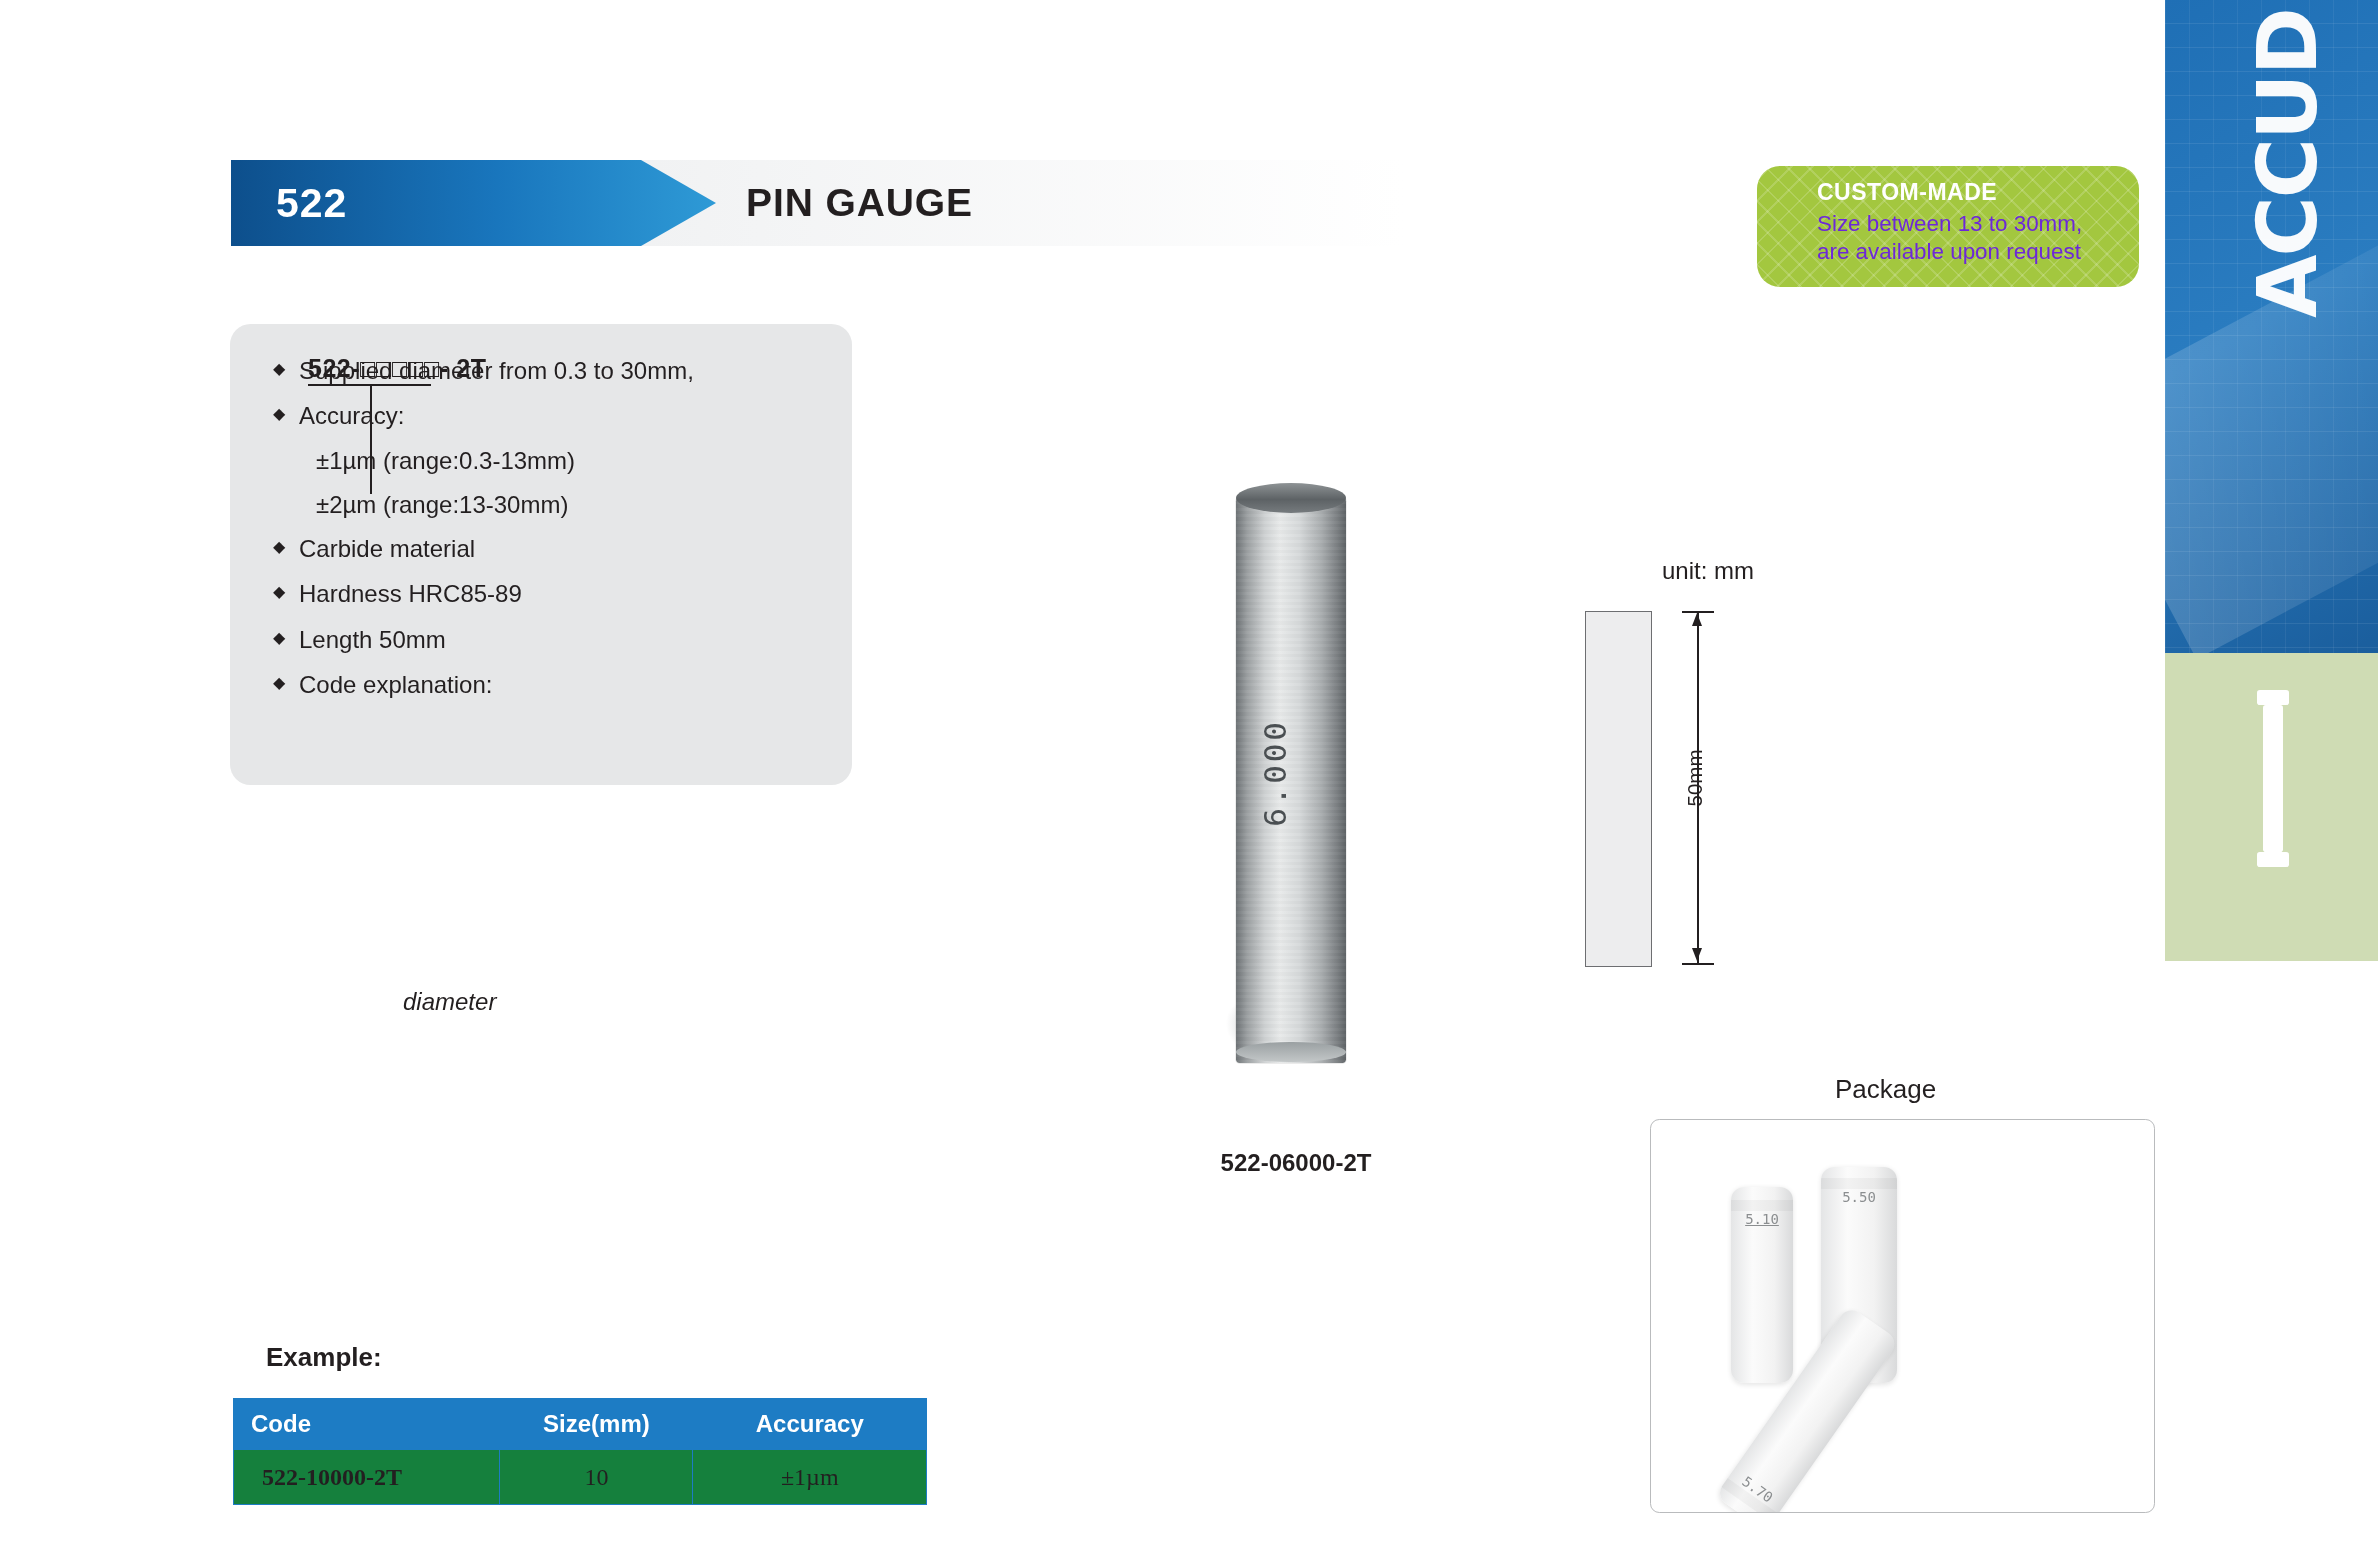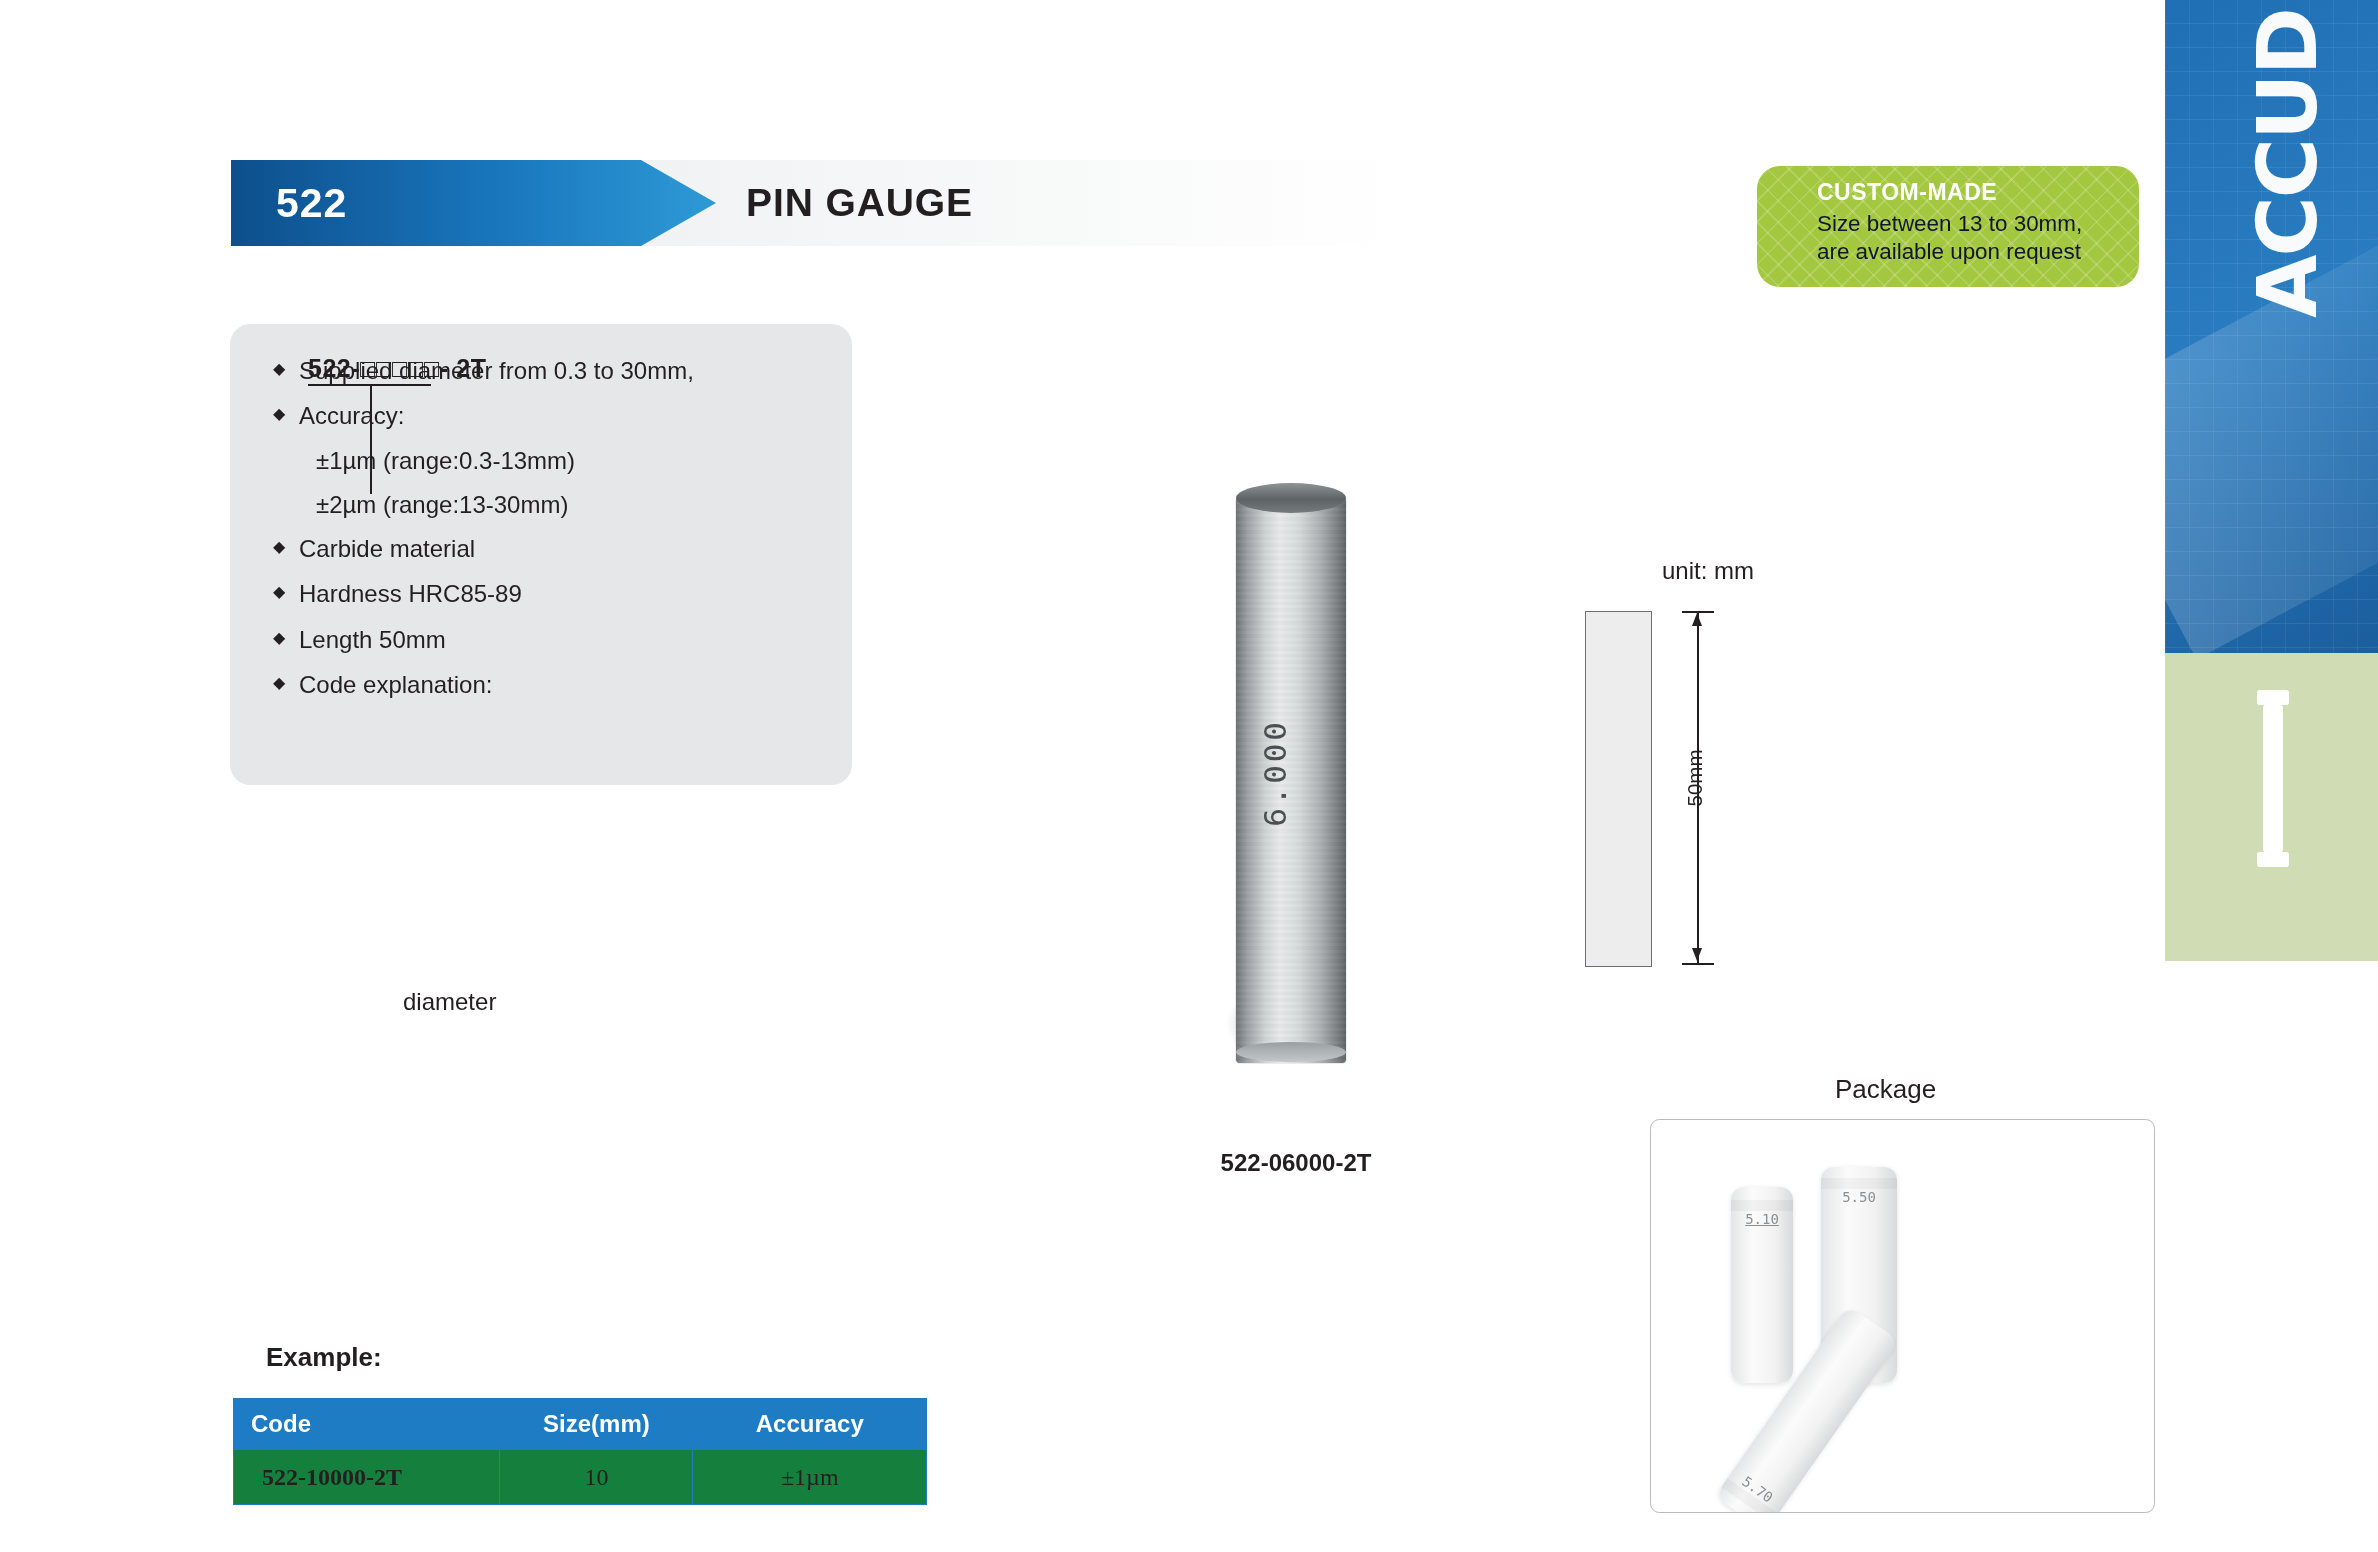--- a/index.html
+++ b/index.html
@@ -167,21 +167,21 @@
   .custom-badge .cb-title {
     position: relative;
     color: #ffffff;
     font-size: 23px;
     font-weight: 700;
     letter-spacing: 0.5px;
     padding-left: 60px;
   }
   .custom-badge .cb-line {
     position: relative;
-    color: #0f172a;
+    color: #6d28d9;
     font-size: 22.4px;
     padding-left: 60px;
     line-height: 1.28;
     margin-top: 3.7px;
   }
 
   
   .features {
     position: absolute;
     left: 230px;
@@ -255,20 +255,21 @@
     left: 62px; top: 0;
     width: 1.9px; height: 110px;
     background: #231f20;
   }
   .diameter-label {
     position: absolute;
     left: 403px;
     top: 988px;
     font-size: 24px;
     color: #231f20;
+    font-style: italic;
   }
 
   
   .pin-photo {
     position: absolute;
     left: 1221px;
     top: 475px;
     width: 140px;
     height: 587px;
   }

